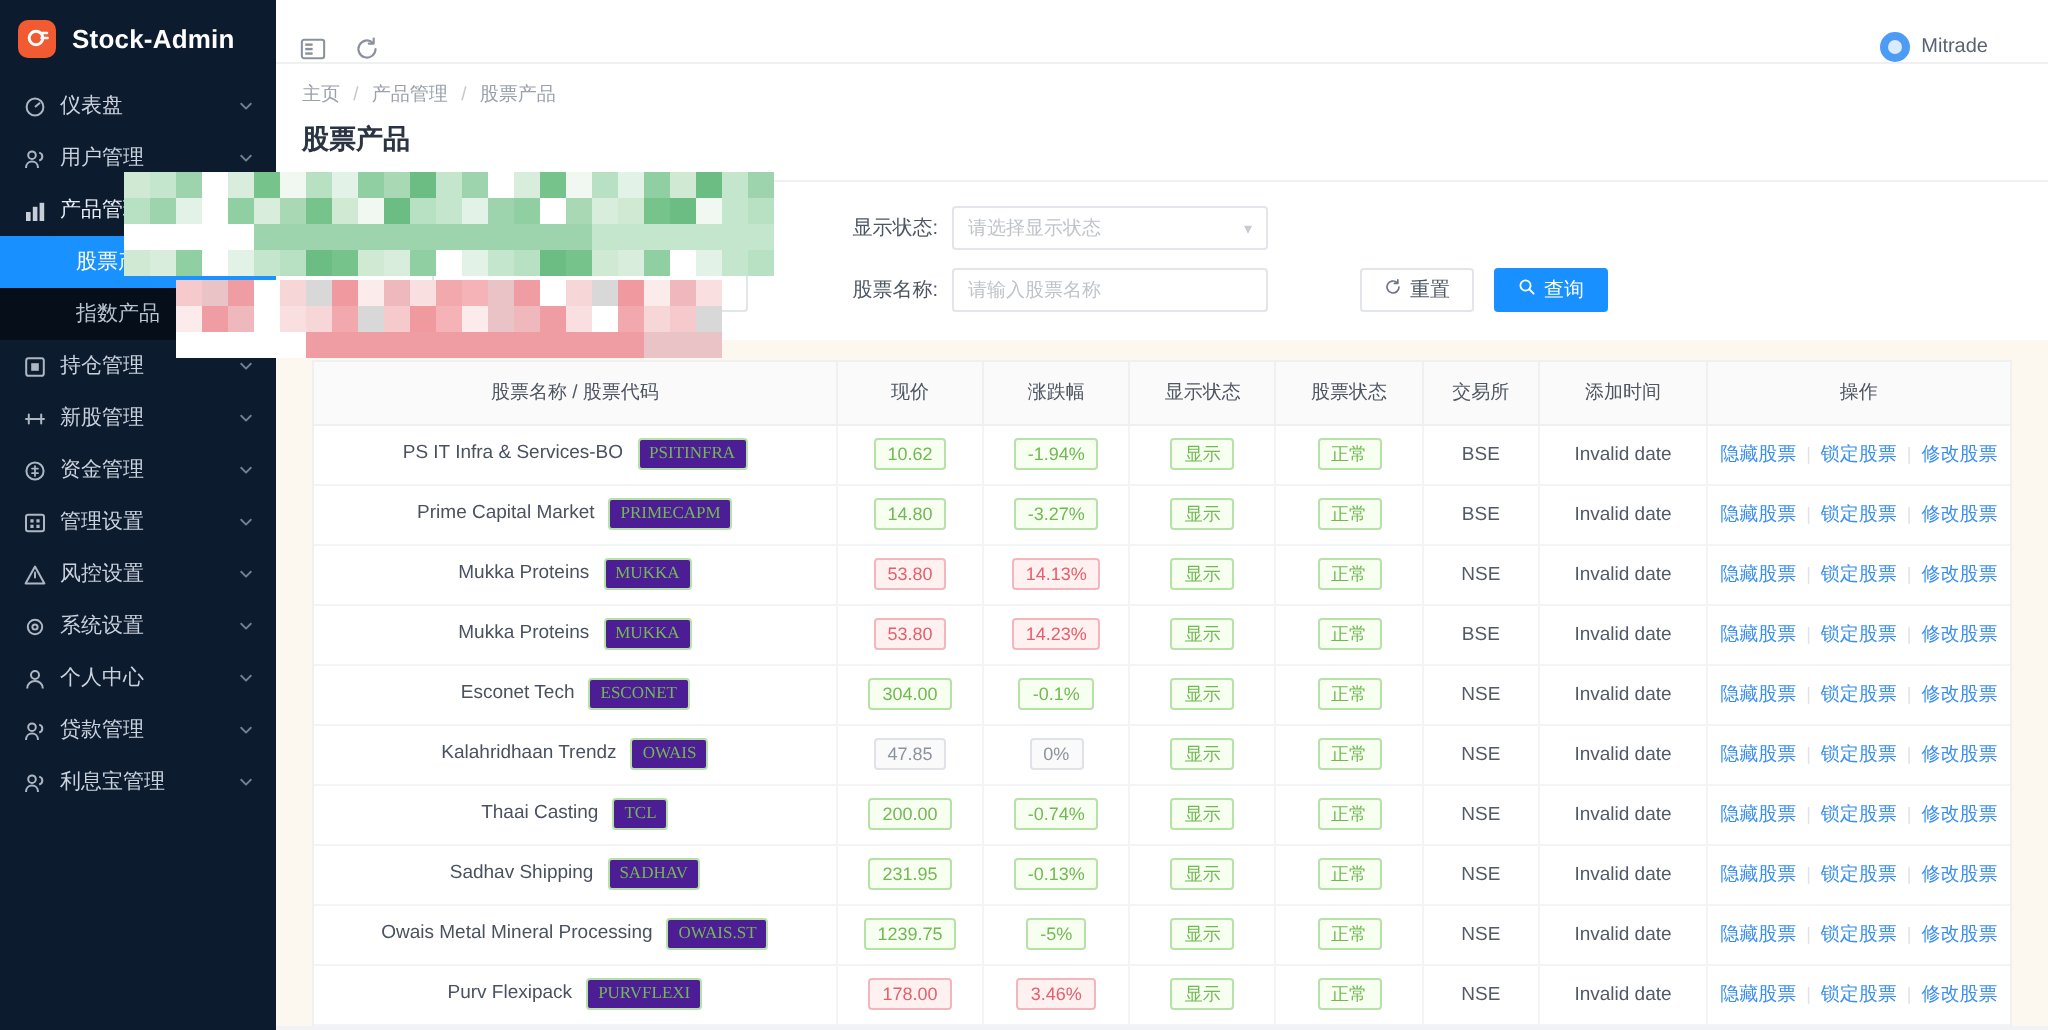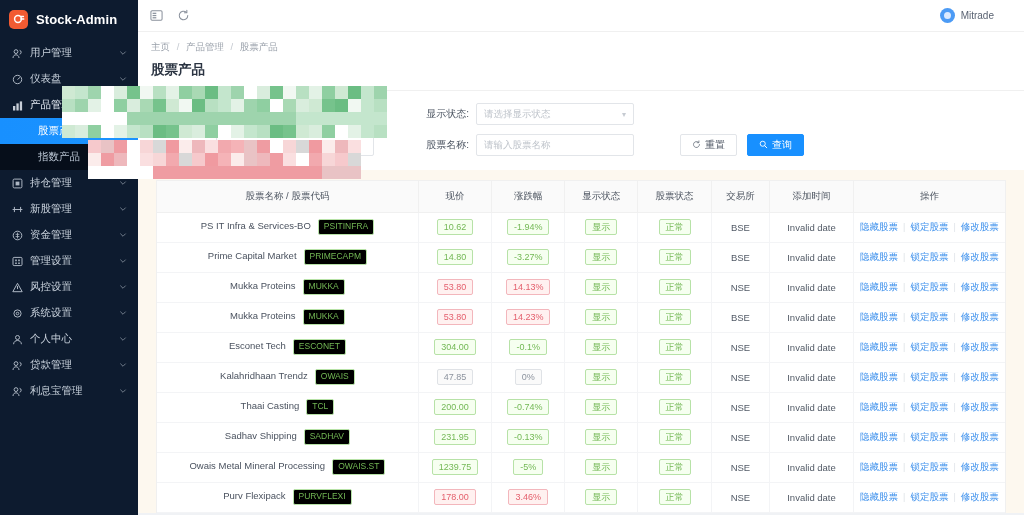--- a/index.html
+++ b/index.html
@@ -51,21 +51,21 @@
     color: #ffffff;
   }
   .nav-sub.dark { background: #060e1a; }
 
   
   .main {
     flex: 1 1 auto; height: 515px; position: relative;
     background: #f0f2f5; overflow: hidden;
   }
   .topbar {
-    height: 32px; background: #fff; display: flex; align-items: center;
+    height: 32px; background: #fff; display: flex; align-items: flex-end;
     padding: 0 12px; justify-content: space-between;
     border-bottom: 1px solid #f0f0f0;
   }
   .topbar-left { display: flex; align-items: center; gap: 14px; }
   .tb-icon { cursor: pointer; color:#6b7380; display:flex; }
   .topbar-right { display: flex; align-items: center; gap: 6px; padding-right:18px;}
   .avatar {
     width: 15px; height: 15px; border-radius: 50%;
     background: #4c9bf5; display:flex; align-items:center; justify-content:center;
   }
@@ -139,21 +139,21 @@
     border-bottom: 1px solid #f3f4f6; border-right: 1px solid #f3f4f6;
     text-align: center; padding: 0 4px; white-space: nowrap;
   }
   tbody td:last-child { border-right: none; }
   .name-cell { text-align: center; }
   .name-cell .nm { color: #4a5musical; }
   .nm { color: #4a525f; }
   .code-tag {
     display: inline-block; margin-left: 7px; padding: 1px 5px;
     border: 1px solid #b7e2a7; border-radius: 2px;
-    font-size: 8.5px; color: #73b855; background: #000000; line-height: 1.3;
+    font-size: 8.5px; color: #73b855; background: #4c1d95; line-height: 1.3; font-family: Liberation Serif, serif;
   }
   .tag {
     display: inline-block; padding: 1px 6px; border-radius: 2px;
     font-size: 9px; line-height: 1.4; border: 1px solid transparent;
   }
   .tag.green { color: #73b855; border-color: #b7e2a7; background: #f6fff0; }
   .tag.red { color: #e4606d; border-color: #f3b6bc; background: #fff1f0; }
   .tag.gray { color: #8c939e; border-color: #dfe2e6; background: #fafafa; }
   .act { color: #3b8fec; cursor: pointer; font-size: 9.5px; }
   .act-sep { color: #dfe3e8; margin: 0 5px; font-size: 9px; }
@@ -180,40 +180,40 @@
           <path d="M7.5 3.5 L10.5 3.5 M7.8 6 L10.8 6" stroke="#fff" stroke-width="1.3" stroke-linecap="round"></path>
         </svg>
       </span>
       <span class="logo-text">Stock-Admin</span>
     </div>
 
     <nav class="nav" id="nav-root">
         <div class="nav-item">
           <span class="ic">
             <svg width="11" height="11" viewBox="0 0 11 11">
+              <circle cx="5.5" cy="5.5" r="4.2" fill="none" stroke="currentColor" stroke-width="1"></circle>
+              <path d="M5.5 5.5 L8 3.4" stroke="currentColor" stroke-width="1"></path>
+            </svg>
+          </span>
+          <span class="lbl">仪表盘</span>
+          <span class="chev">
+            <svg width="8" height="8" viewBox="0 0 10 10">
+              <path d="M2 3.6 L5 6.6 L8 3.6" fill="none" stroke="currentColor" stroke-width="1.2" stroke-linecap="round" stroke-linejoin="round"></path>
+            </svg>
+          </span>
+        </div>
+        <div class="nav-item">
+          <span class="ic">
+            <svg width="11" height="11" viewBox="0 0 11 11">
               <circle cx="4" cy="3.6" r="1.9" fill="none" stroke="currentColor" stroke-width="1"></circle>
               <path d="M1 10c0-2 1.4-3.2 3-3.2S7 8 7 10" fill="none" stroke="currentColor" stroke-width="1"></path>
               <path d="M7.6 2.3a2 2 0 0 1 0 3.9" fill="none" stroke="currentColor" stroke-width="1"></path>
             </svg>
           </span>
           <span class="lbl">用户管理</span>
-          <span class="chev">
-            <svg width="8" height="8" viewBox="0 0 10 10">
-              <path d="M2 3.6 L5 6.6 L8 3.6" fill="none" stroke="currentColor" stroke-width="1.2" stroke-linecap="round" stroke-linejoin="round"></path>
-            </svg>
-          </span>
-        </div>
-        <div class="nav-item">
-          <span class="ic">
-            <svg width="11" height="11" viewBox="0 0 11 11">
-              <circle cx="5.5" cy="5.5" r="4.2" fill="none" stroke="currentColor" stroke-width="1"></circle>
-              <path d="M5.5 5.5 L8 3.4" stroke="currentColor" stroke-width="1"></path>
-            </svg>
-          </span>
-          <span class="lbl">仪表盘</span>
           <span class="chev">
             <svg width="8" height="8" viewBox="0 0 10 10">
               <path d="M2 3.6 L5 6.6 L8 3.6" fill="none" stroke="currentColor" stroke-width="1.2" stroke-linecap="round" stroke-linejoin="round"></path>
             </svg>
           </span>
         </div>
         <div class="nav-item expanded">
           <span class="ic">
             <svg width="11" height="11" viewBox="0 0 11 11">
               <rect x="1" y="6" width="2.3" height="4.5" fill="currentColor"></rect>

